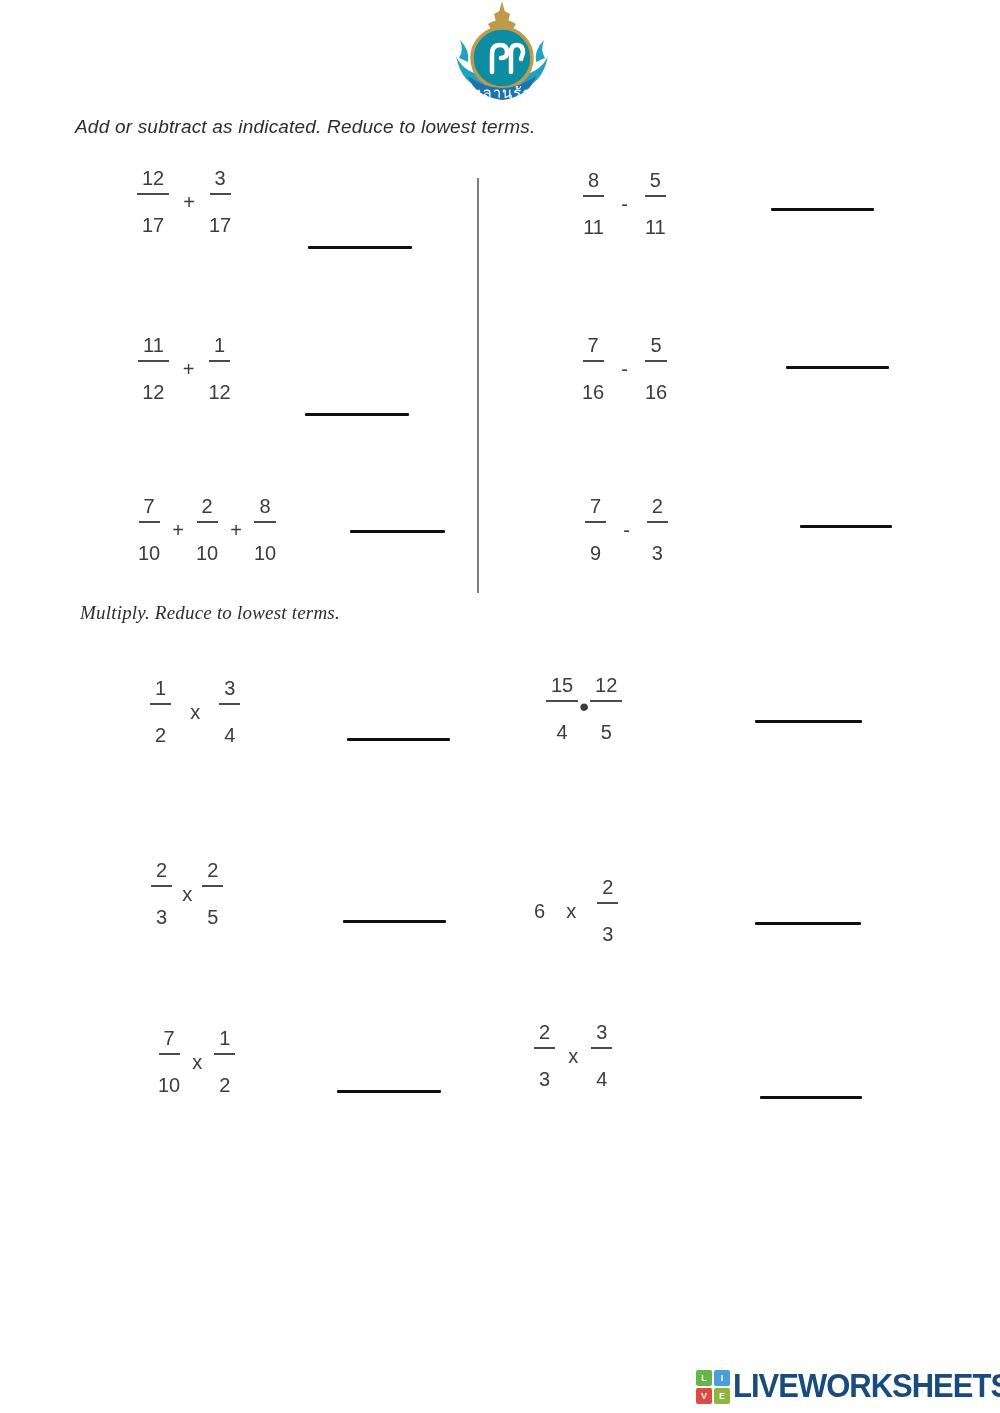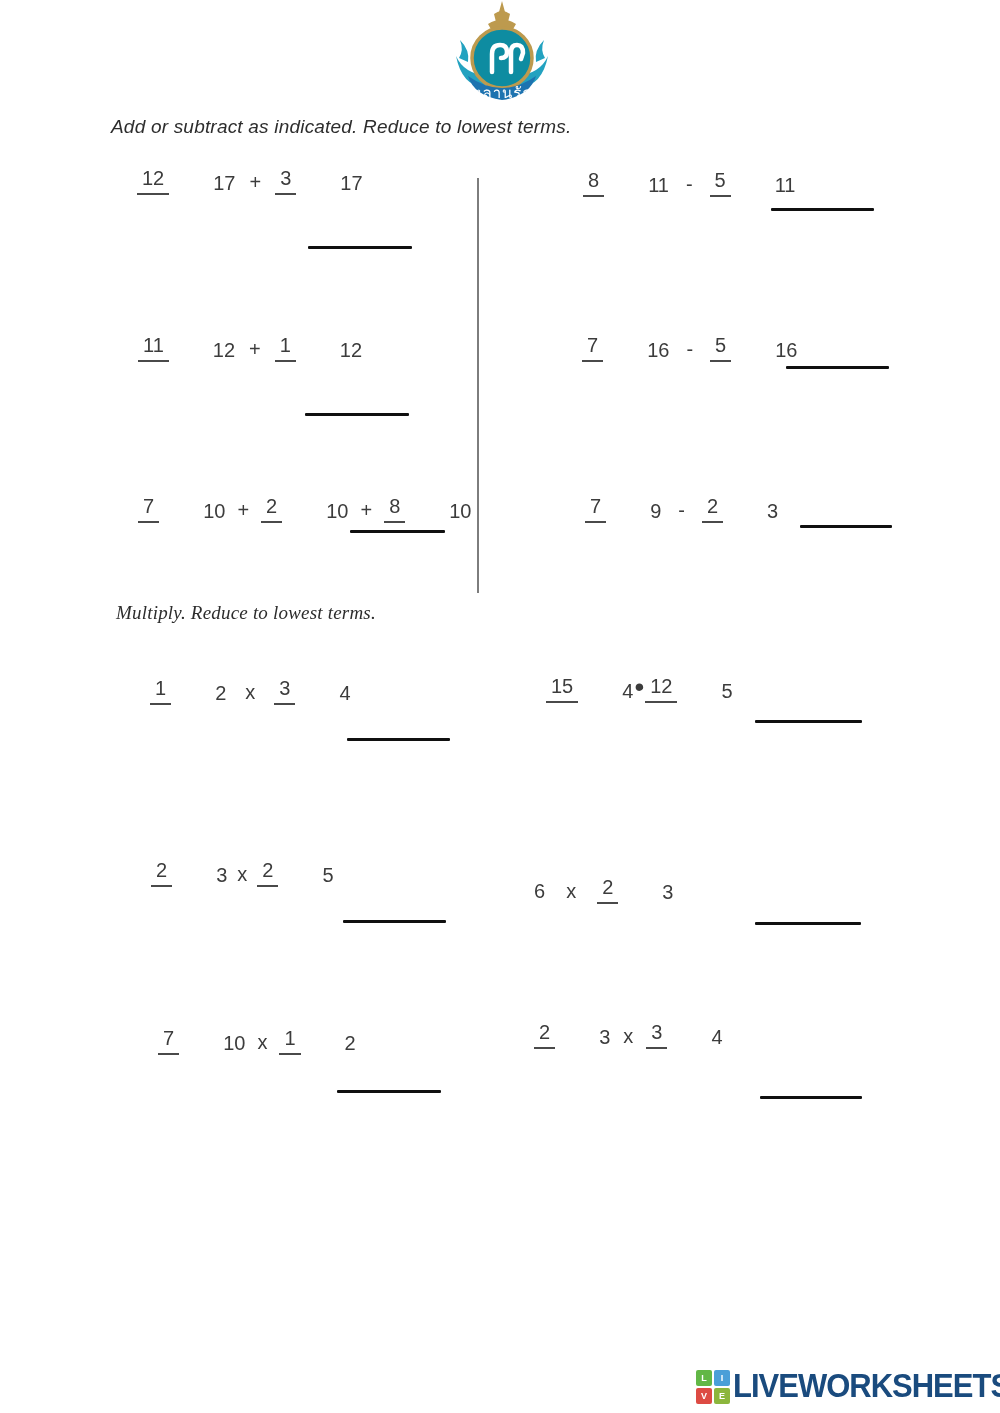--- a/index.html
+++ b/index.html
@@ -3,30 +3,30 @@
 <meta charset="utf-8">
 <style>
   html,body{margin:0;padding:0;}
   body{
     width:1000px;height:1413px;position:relative;background:#ffffff;
     font-family:"Liberation Sans",sans-serif;overflow:hidden;
   }
   
   .sec-label{
     position:absolute;font-style:italic;font-size:19px;color:#2d2d2d;
-    letter-spacing:.2px;white-space:nowrap;margin-left:36px;
+    letter-spacing:.2px;white-space:nowrap;
   }
   
   .prob{
     position:absolute;display:flex;align-items:center;
     font-size:20px;color:#3c3c3c;
   }
-  .frac{display:inline-flex;flex-direction:row;align-items:center;line-height:1.05;}
+  .frac{display:inline-flex;flex-direction:column;align-items:center;line-height:1.05;}
   .fnum{padding:0 5px 4px;border-bottom:2px solid #4a4a4a;text-align:center;}
-  .fden{padding-top:4px;text-align:right;margin-left:44px;}
+  .fden{padding-top:20px;text-align:right;}
   .op{padding:0 1px;line-height:1;}
   .op-dot{font-size:28px;line-height:1;position:relative;top:-2px;}
   .whole{line-height:1;}
   
   .ans{
     position:absolute;height:3px;background:#101010;border-radius:1px;
   }
   
   .divider{
     position:absolute;left:477px;top:178px;width:2px;height:415px;background:#7d7d7d;

